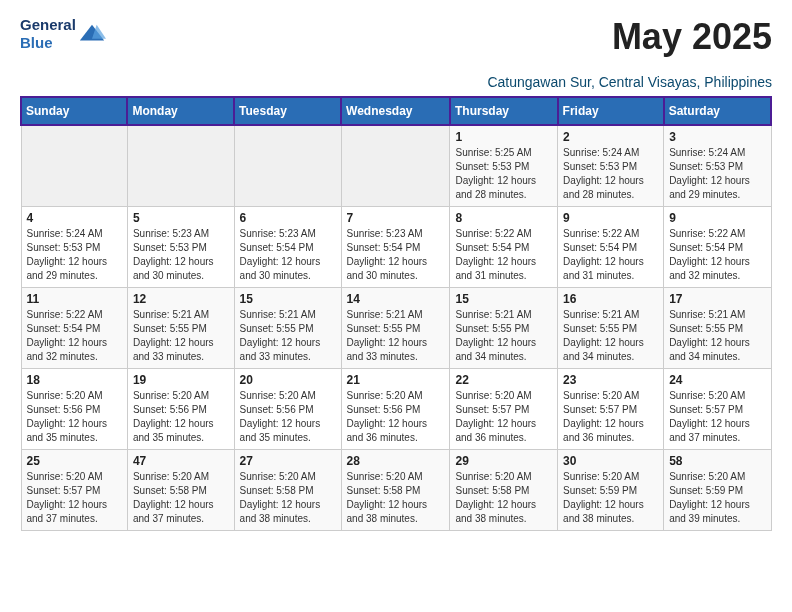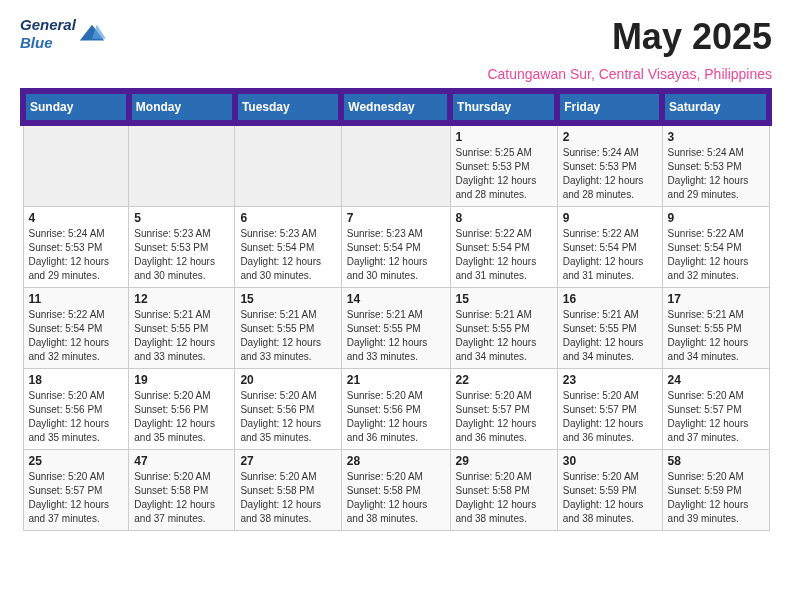--- a/index.html
+++ b/index.html
@@ -22,54 +22,53 @@
       gap: 0;
     }
     .logo-text {
       font-size: 15px;
       font-weight: bold;
       color: #1a3a6b;
       line-height: 1.2;
     }
     .logo-text span {
       color: #1a3a6b;
-      font-style: italic;
     }
     .logo-icon {
       width: 28px;
       height: 28px;
       margin-left: 2px;
     }
     .title-area {
       text-align: right;
     }
     .month-title {
       font-size: 36px;
       font-weight: bold;
       color: #222;
     }
     .location-title {
       font-size: 14px;
-      color: #ec4899;
-      margin-top: 8px;
+      color: #0c4a6e;
+      margin-top: 16px;
     }
     .calendar {
       width: 100%;
       border-collapse: collapse;
       margin-top: 6px;
       font-size: 10.5px;
     }
     .calendar thead th {
       background-color: #2a6db5;
       color: #fff;
       padding: 6px 4px;
       text-align: left;
       font-size: 12px;
       font-weight: bold;
-      border: 6px solid #4c1d95;
+      border: 2px solid #4c1d95;
     }
     .calendar tbody td {
       border: 1px solid #ccc;
       vertical-align: top;
       padding: 4px 5px;
       width: 113px;
       min-height: 80px;
       background: #fff;
     }
     .calendar tbody tr:nth-child(odd) td {

